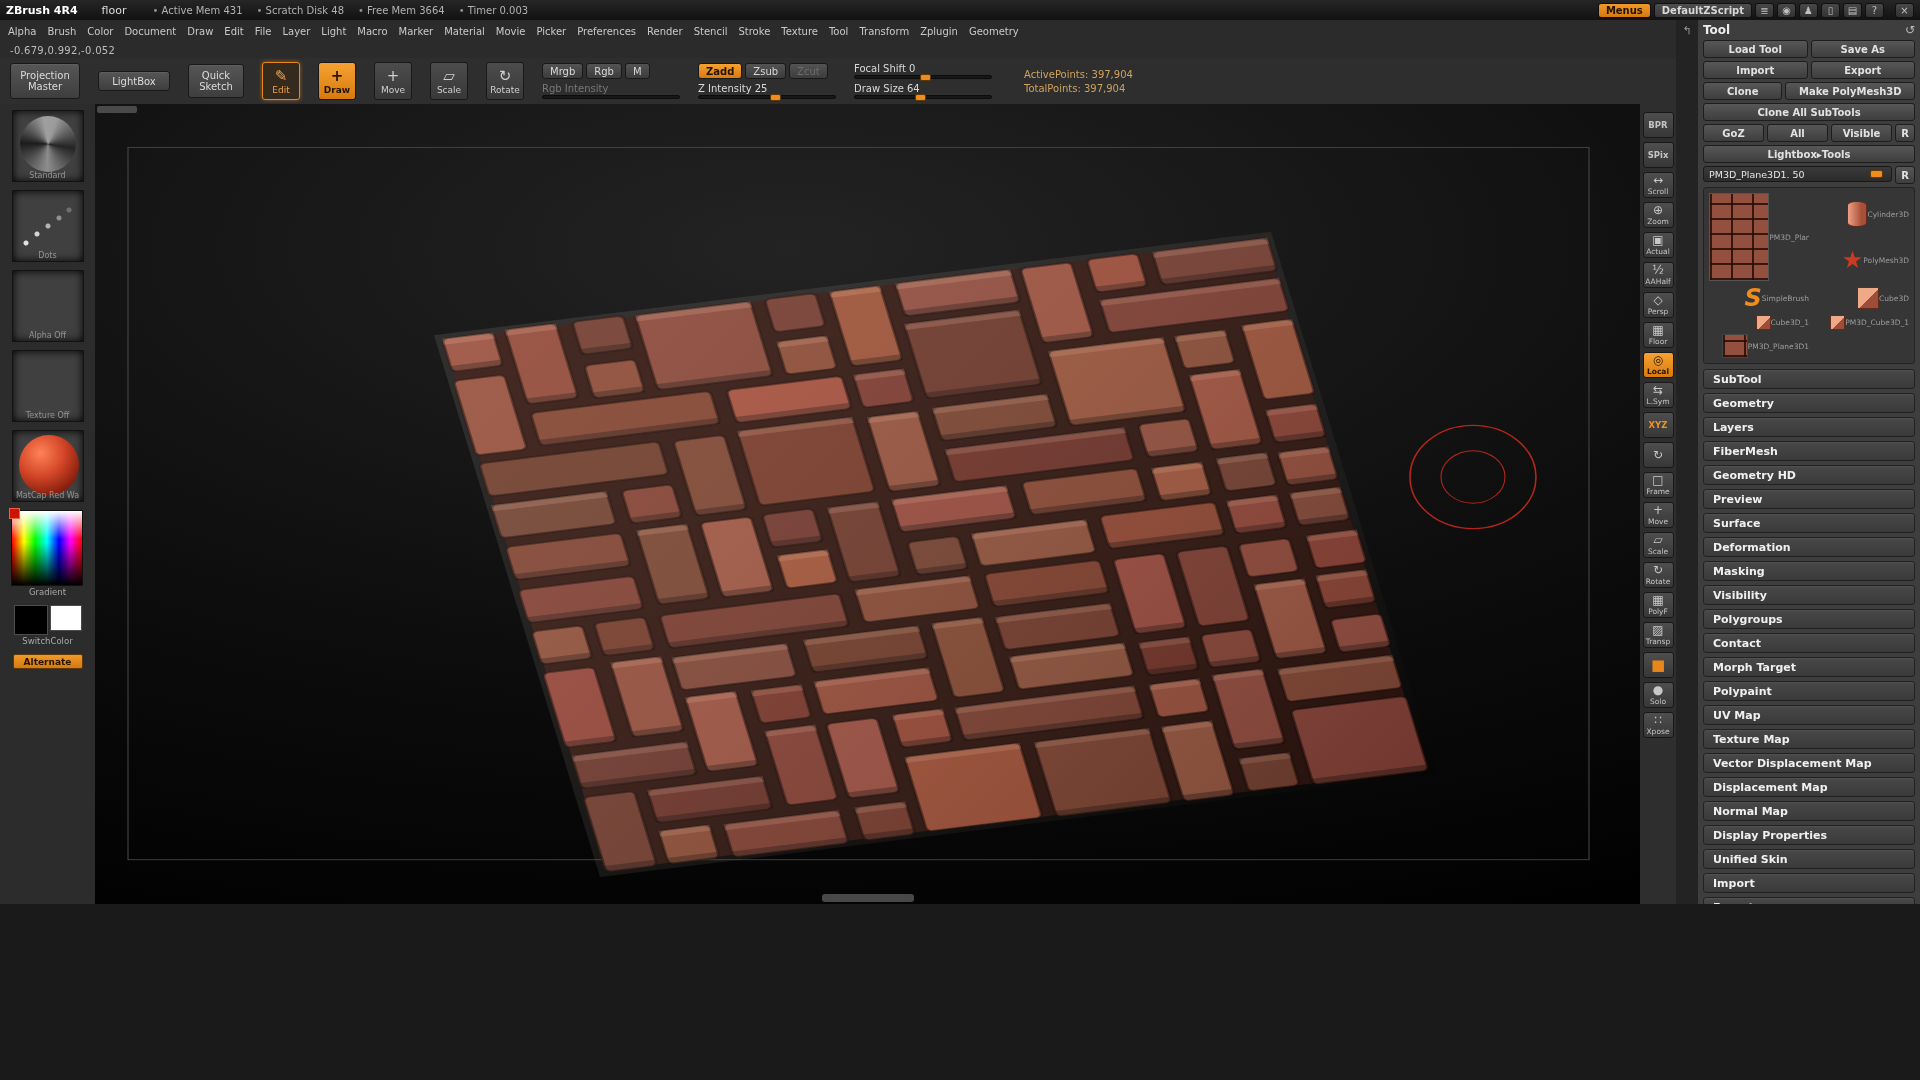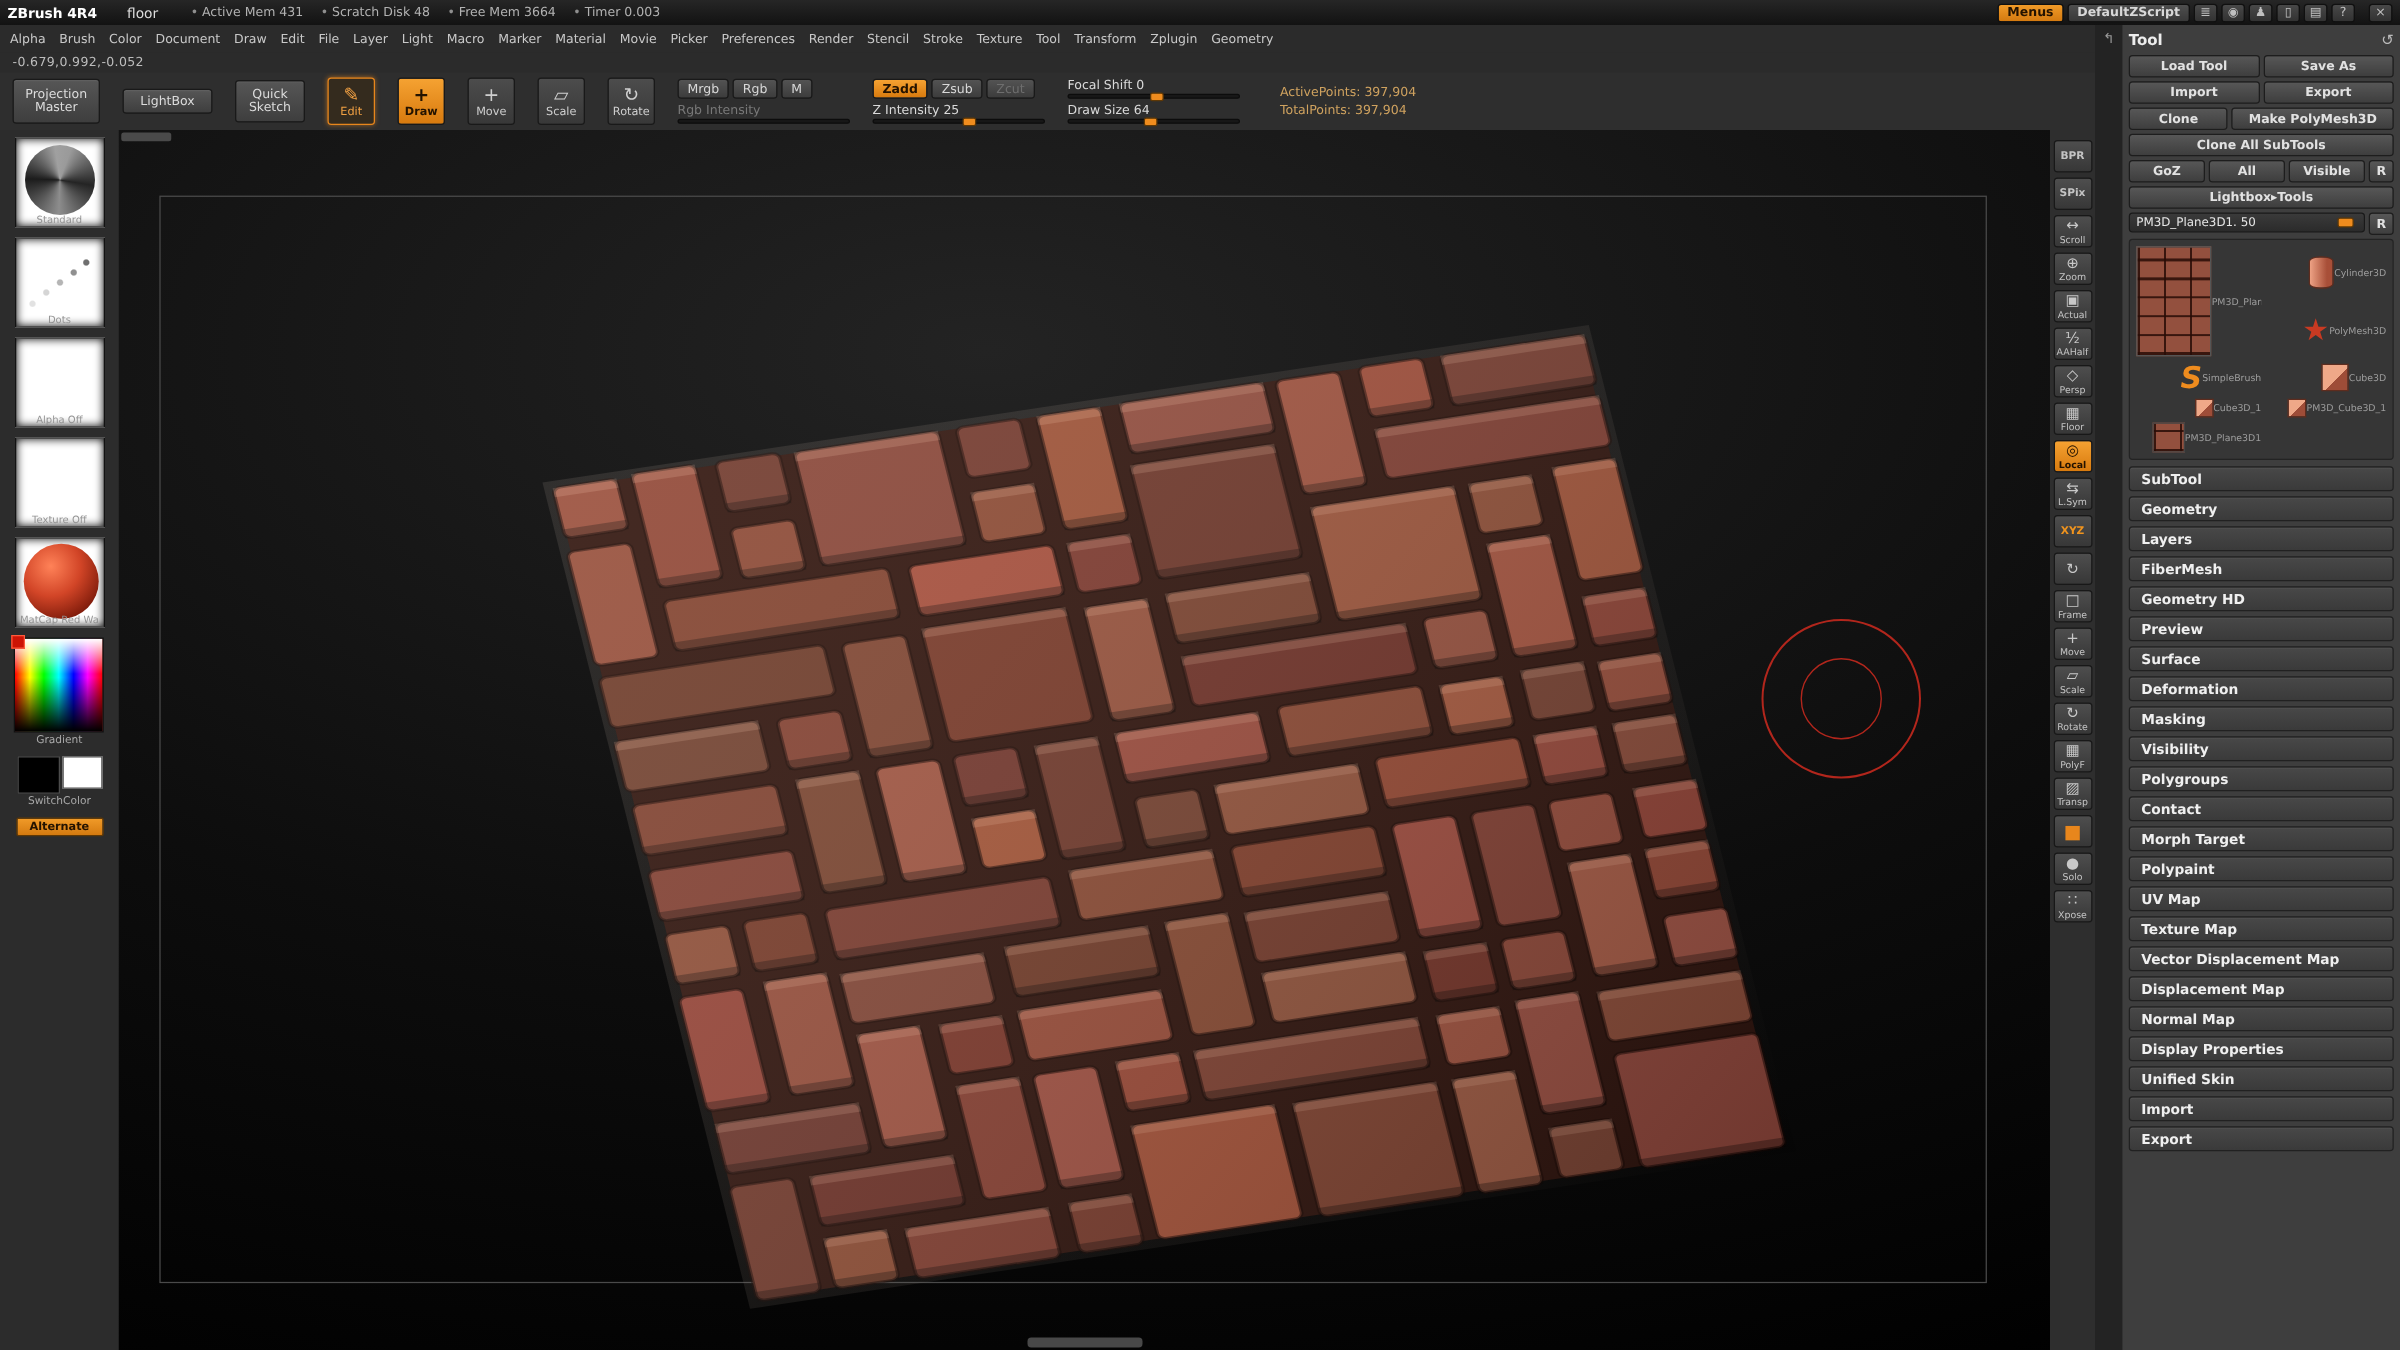--- a/index.html
+++ b/index.html
@@ -1,17 +1,17 @@
 <!DOCTYPE html>
 <html><head>
 <meta charset="utf-8">
 <style>
   html,body{margin:0;padding:0;background:#1a1a1a;}
   *{box-sizing:border-box;font-family:"DejaVu Sans","Liberation Sans",sans-serif;}
-  .app{width:1920px;height:1080px;overflow:hidden;position:relative;background:#2d2d2d;display:flex;flex-direction:column;}
+  .app{width:1920px;height:904px;overflow:hidden;position:relative;background:#2d2d2d;display:flex;flex-direction:column;}
 
   
   .titlebar{height:20px;background:linear-gradient(#262626,#121212);display:flex;align-items:center;padding:0 6px;flex:0 0 20px;}
   .tb-app{color:#ffffff;font-size:11px;font-weight:bold;margin-right:24px;}
   .tb-doc{color:#dddddd;font-size:11px;margin-right:26px;}
   .tb-stat{color:#b2b2b2;font-size:10px;margin-right:14px;}
   .tb-stat::before{content:"• ";color:#8f8f8f;}
   .tb-right{margin-left:auto;display:flex;align-items:center;gap:3px;}
   .tb-btn{height:15px;font-size:10px;font-weight:bold;border:1px solid #101010;border-radius:3px;background:linear-gradient(#4e4e4e,#383838);color:#d8d8d8;padding:0 7px;display:flex;align-items:center;cursor:pointer;}
   .tb-btn.orange{background:linear-gradient(#f09a28,#d47a10);color:#241300;}
@@ -52,21 +52,21 @@
   .s-track{position:relative;height:4px;background:#171717;border:1px solid #0c0c0c;border-radius:2px;}
   .s-handle{position:absolute;top:-2px;width:11px;height:7px;background:#ef8c1e;border:1px solid #5e3806;border-radius:2px;}
   .points-col{display:flex;flex-direction:column;gap:3px;margin-left:14px;}
   .points{font-size:10px;color:#cfa25f;white-space:nowrap;}
 
   
   .workarea{flex:1;display:flex;min-height:0;}
 
   
   .tray{width:95px;flex:0 0 95px;background:#2c2c2c;padding:6px 0 0;display:flex;flex-direction:column;align-items:center;gap:8px;}
-  .tray-thumb{position:relative;width:72px;height:72px;background:#ffffff;border:1px solid #121212;box-shadow:inset 0 0 8px #000;cursor:pointer;overflow:hidden;}
+  .tray-thumb{position:relative;width:72px;height:72px;background:#404040;border:1px solid #121212;box-shadow:inset 0 0 8px #000;cursor:pointer;overflow:hidden;}
   .tray-label{position:absolute;bottom:1px;left:0;right:0;text-align:center;font-size:8px;color:#949494;white-space:nowrap;overflow:hidden;}
   .spiral{position:absolute;left:7px;top:5px;width:56px;height:56px;border-radius:50%;background:conic-gradient(from 20deg,#9a9a9a,#242424 22%,#8d8d8d 45%,#1c1c1c 70%,#a0a0a0 92%,#9a9a9a);}
   .dots-pat{position:absolute;inset:0;background-image:radial-gradient(circle 2px at 13px 52px,#e2e2e2 2px,transparent 3px),radial-gradient(circle 2px at 24px 43px,#d5d5d5 2px,transparent 3px),radial-gradient(circle 2px at 35px 35px,#b5b5b5 2px,transparent 3px),radial-gradient(circle 2px at 46px 27px,#909090 2px,transparent 3px),radial-gradient(circle 2px at 56px 19px,#6f6f6f 2px,transparent 3px);}
   .matcap-sphere{position:absolute;left:6px;top:4px;width:60px;height:60px;border-radius:50%;background:radial-gradient(circle at 36% 30%,#ff8258,#d24527 42%,#7c1a0a 80%,#430d04 100%);}
   .grad-wrap{position:relative;width:74px;cursor:pointer;}
   .grad-square{width:72px;height:76px;border:1px solid #111;background:linear-gradient(to bottom,rgba(255,255,255,1) 0%,rgba(255,255,255,0) 38%),linear-gradient(to bottom,rgba(0,0,0,0) 42%,rgba(0,0,0,1) 100%),linear-gradient(to right,#f00,#ff0 17%,#0f0 33%,#0ff 50%,#00f 67%,#f0f 83%,#f00);}
   .cur-color{position:absolute;left:-2px;top:-2px;width:11px;height:11px;background:#cc1405;border:1px solid #ff5a3c;}
   .under-label{text-align:center;font-size:8.5px;color:#a8a8a8;margin-top:1px;}
   .switch-wrap{display:flex;align-items:flex-start;gap:2px;cursor:pointer;}
   .sw-black{width:34px;height:30px;background:#000;border:1px solid #4c4c4c;}

